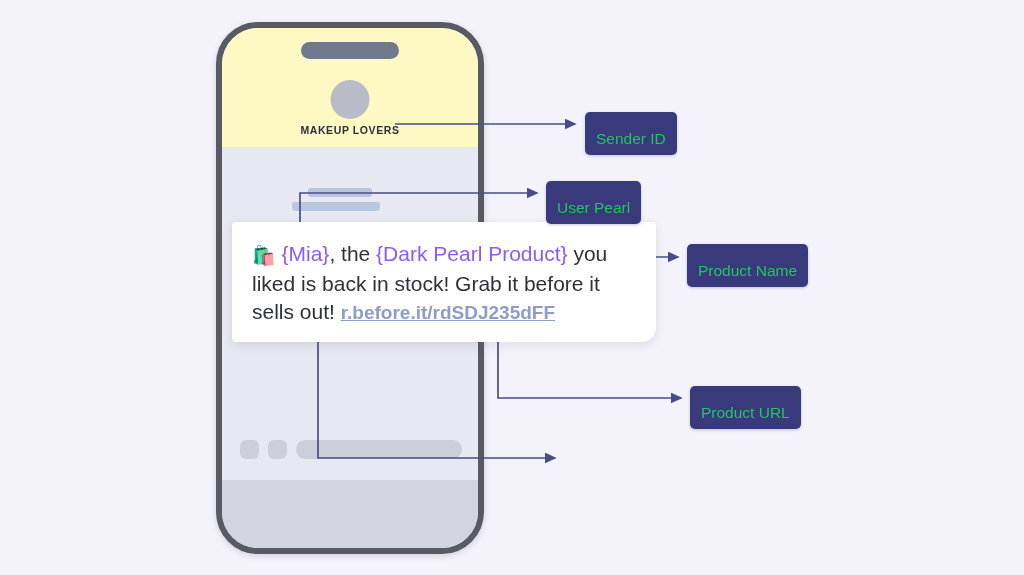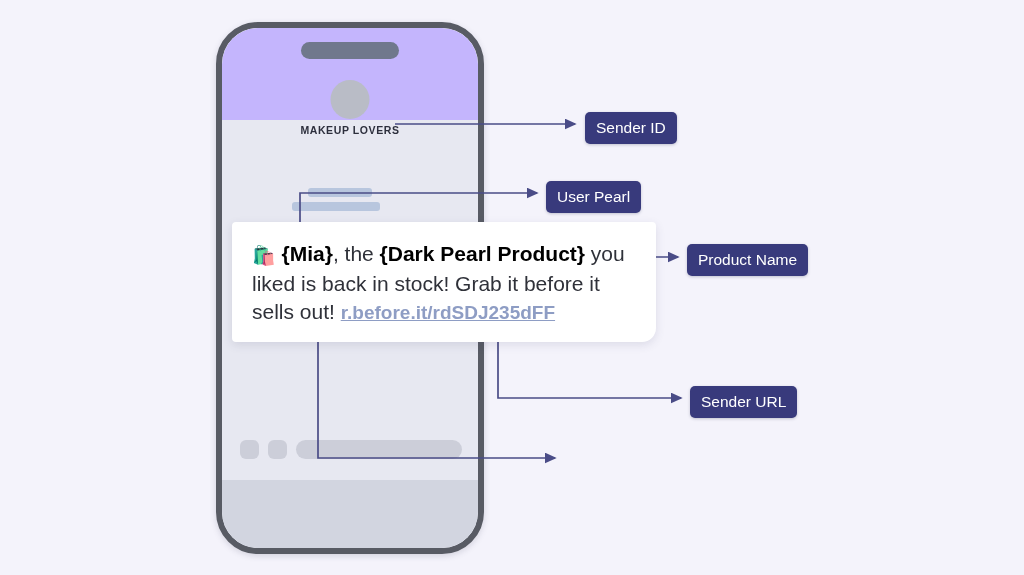--- a/index.html
+++ b/index.html
@@ -39,22 +39,22 @@
   .phone-screen {
     position: absolute;
     inset: 0;
     border-radius: 36px;
     background: #e7e8f1;
     overflow: hidden;
   }
   .screen-header {
     position: absolute;
     left: 0; top: 0; right: 0;
-    height: 92px;
-    background: #c4b5fd;
+    height: 119px;
+    background: #fef9c3;
   }
   .notch {
     position: absolute;
     left: 50%;
     transform: translateX(-50%);
     top: 14px;
     width: 98px;
     height: 17px;
     border-radius: 10px;
     background: #70788c;
@@ -139,39 +139,39 @@
     line-height: 28px;
     color: #2f3139;
     font-family: "Liberation Sans", sans-serif;
     white-space: normal;
   }
   .emoji {
     font-size: 19px;
     vertical-align: -1px;
   }
   .token {
-    color: #000000;
-    font-weight: bold;
+    color: #8b5cf6;
+    font-weight: normal;
   }
   .bubble-url {
     color: #8e9dc4;
     text-decoration: underline;
     font-weight: bold;
     font-size: 19px;
   }
 
   
   .badge {
     position: absolute;
     background: #383a7c;
-    color: #ffffff;
+    color: #22c55e;
     border-radius: 5px;
     font-size: 15.5px;
     line-height: 1;
-    padding: 8px 11px 8px 11px;
+    padding: 19px 11px 8px 11px;
     white-space: nowrap;
     box-shadow: 0 1px 3px rgba(40,42,80,0.25);
   }
   .badge-sender   { left: 585px; top: 112px; }
   .badge-username { left: 546px; top: 181px; }
   .badge-product  { left: 687px; top: 244px; }
   .badge-url      { left: 690px; top: 386px; }
   .badge-cta      { left: 564px; top: 445px; }
 
   
@@ -234,15 +234,15 @@
       <span class="token">{Mia}</span><span>, the </span><span class="token">{Dark Pearl Product}</span>
       <span>you liked is back in stock! Grab it before</span>
       <span>it sells out!</span>
       <span class="bubble-url">r.before.it/rdSDJ235dFF</span>
     </div>
   </div>
 
   <div class="badge badge-sender">Sender ID</div>
   <div class="badge badge-username">User Pearl</div>
   <div class="badge badge-product">Product Name</div>
-  <div class="badge badge-url">Sender URL</div>
+  <div class="badge badge-url">Product URL</div>
 
 </div>
 
 </body></html>

